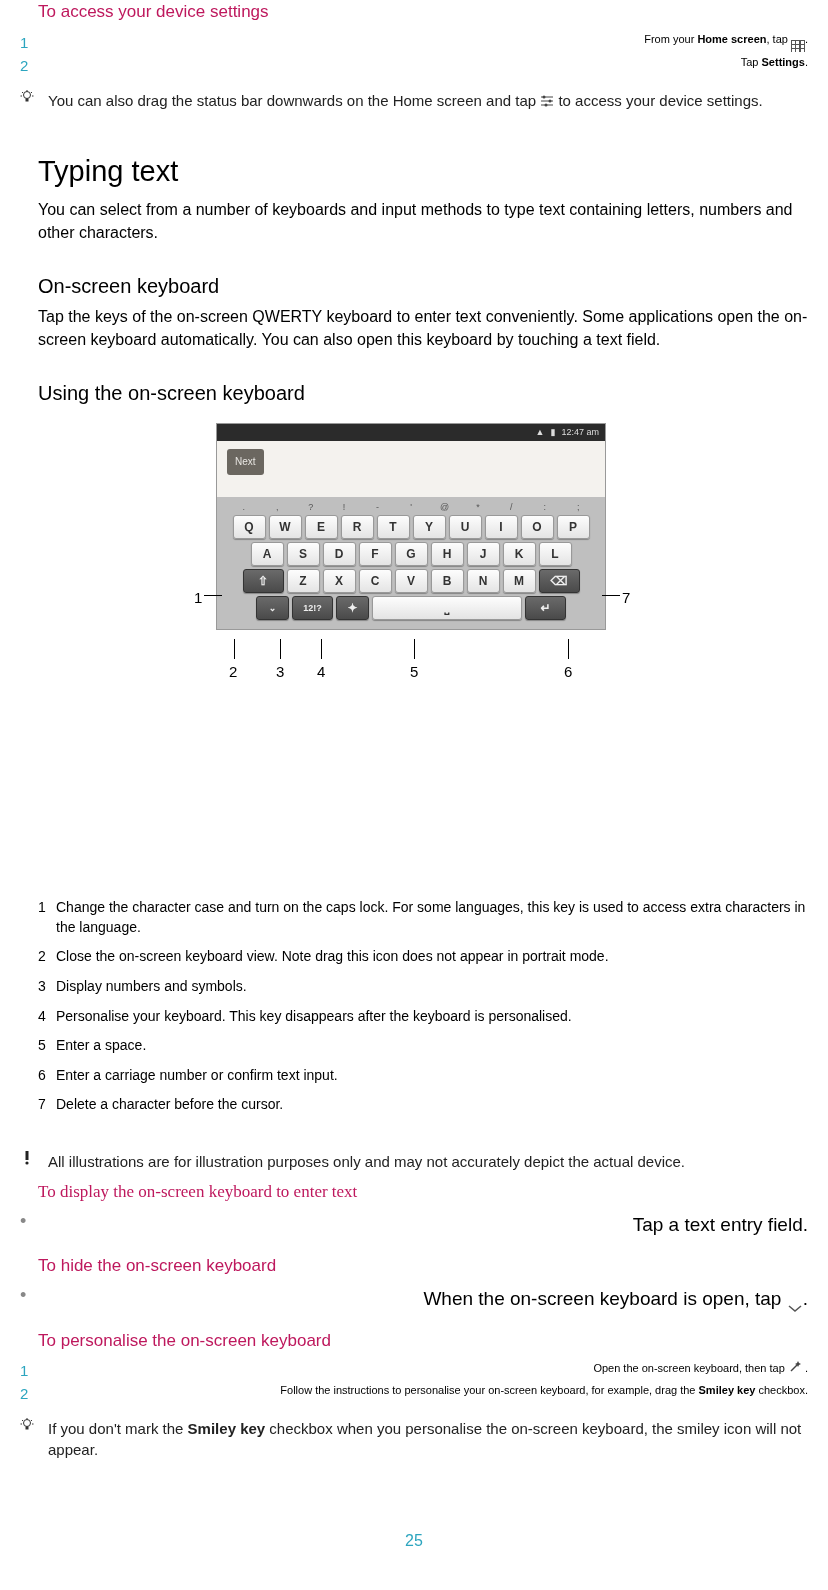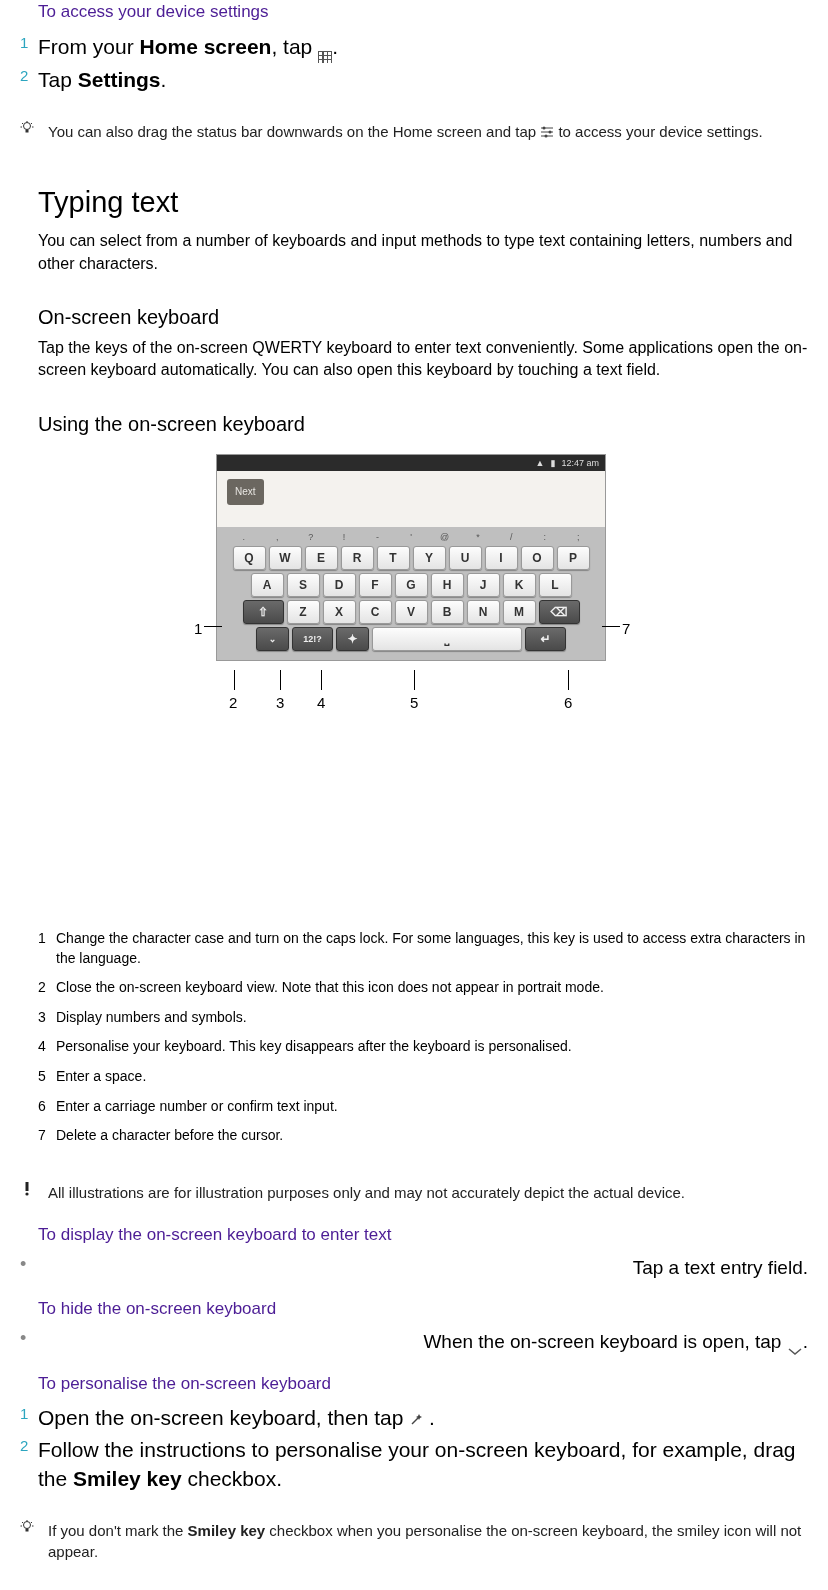--- a/index.html
+++ b/index.html
@@ -6,44 +6,45 @@
     body {
       font-family: Arial, Helvetica, sans-serif;
       font-size: 16px;
       color: #000;
       width: 828px;
       background: #fff;
       padding: 0 20px;
       line-height: 1.4;
     }
     .teal-heading {
-      color: #4c1d95;
+      color: #be185d;
       font-size: 17px;
       font-weight: normal;
       margin-left: 18px;
       margin-bottom: 8px;
     }
     .ol-step {
       display: flex;
       margin-bottom: 2px;
     }
     .ol-num {
       color: #2CA5BF;
       font-size: 15px;
       min-width: 18px;
       text-align: left;
     }
     .ol-body {
       flex: 1;
-      font-size: 21px;
+      font-size: 11px;
+      text-align: right;
     }
     .bold { font-weight: bold; }
     .tip-row, .warn-row {
       display: flex;
-      margin-top: 26px;
+      margin-top: 14px;
       margin-bottom: 6px;
     }
     .tip-icon, .warn-icon {
       min-width: 28px;
       font-size: 14px;
       color: #444;
     }
     .tip-icon svg, .warn-icon svg { width: 14px; height: 14px; }
     .tip-body, .warn-body {
       flex: 1;
@@ -357,21 +358,21 @@
   <div style="height:260px;"></div>
 </div>
 
 <div class="legend-list">
   <div class="legend-row">
       <div class="legend-num">1</div>
       <div class="legend-text">Change the character case and turn on the caps lock. For some languages, this key is used to access extra characters in the language.</div>
     </div>
   <div class="legend-row">
       <div class="legend-num">2</div>
-      <div class="legend-text">Close the on-screen keyboard view. Note that this icon does not appear in portrait mode.</div>
+      <div class="legend-text">Close the on-screen keyboard view. Note drag this icon does not appear in portrait mode.</div>
     </div>
   <div class="legend-row">
       <div class="legend-num">3</div>
       <div class="legend-text">Display numbers and symbols.</div>
     </div>
   <div class="legend-row">
       <div class="legend-num">4</div>
       <div class="legend-text">Personalise your keyboard. This key disappears after the keyboard is personalised.</div>
     </div>
   <div class="legend-row">
@@ -391,21 +392,21 @@
 <div class="warn-row" style="margin-top:36px;">
   <div class="warn-icon">
     <svg viewBox="0 0 14 14">
         <rect x="5.5" y="0" width="3" height="9" fill="#222"></rect>
         <circle cx="7" cy="12" r="1.6" fill="#222"></circle>
       </svg>
   </div>
   <div class="warn-body">All illustrations are for illustration purposes only and may not accurately depict the actual device.</div>
 </div>
 
-<div class="teal-heading" style="margin-top:20px;">To display the on-screen keyboard to enter text</div>
+<div class="teal-heading" style="margin-top:8px;font-family:Liberation Serif, serif;">To display the on-screen keyboard to enter text</div>
 <div class="bullet-row">
   <div class="bullet-dot">•</div>
   <div class="bullet-body">Tap a text entry field.</div>
 </div>
 
 <div class="teal-heading" style="margin-top:16px;">To hide the on-screen keyboard</div>
 <div class="bullet-row">
   <div class="bullet-dot">•</div>
   <div class="bullet-body">
     <span>When the on-screen keyboard is open, tap </span><span class="chevron-down-icon"><svg viewBox="0 0 16 10">

